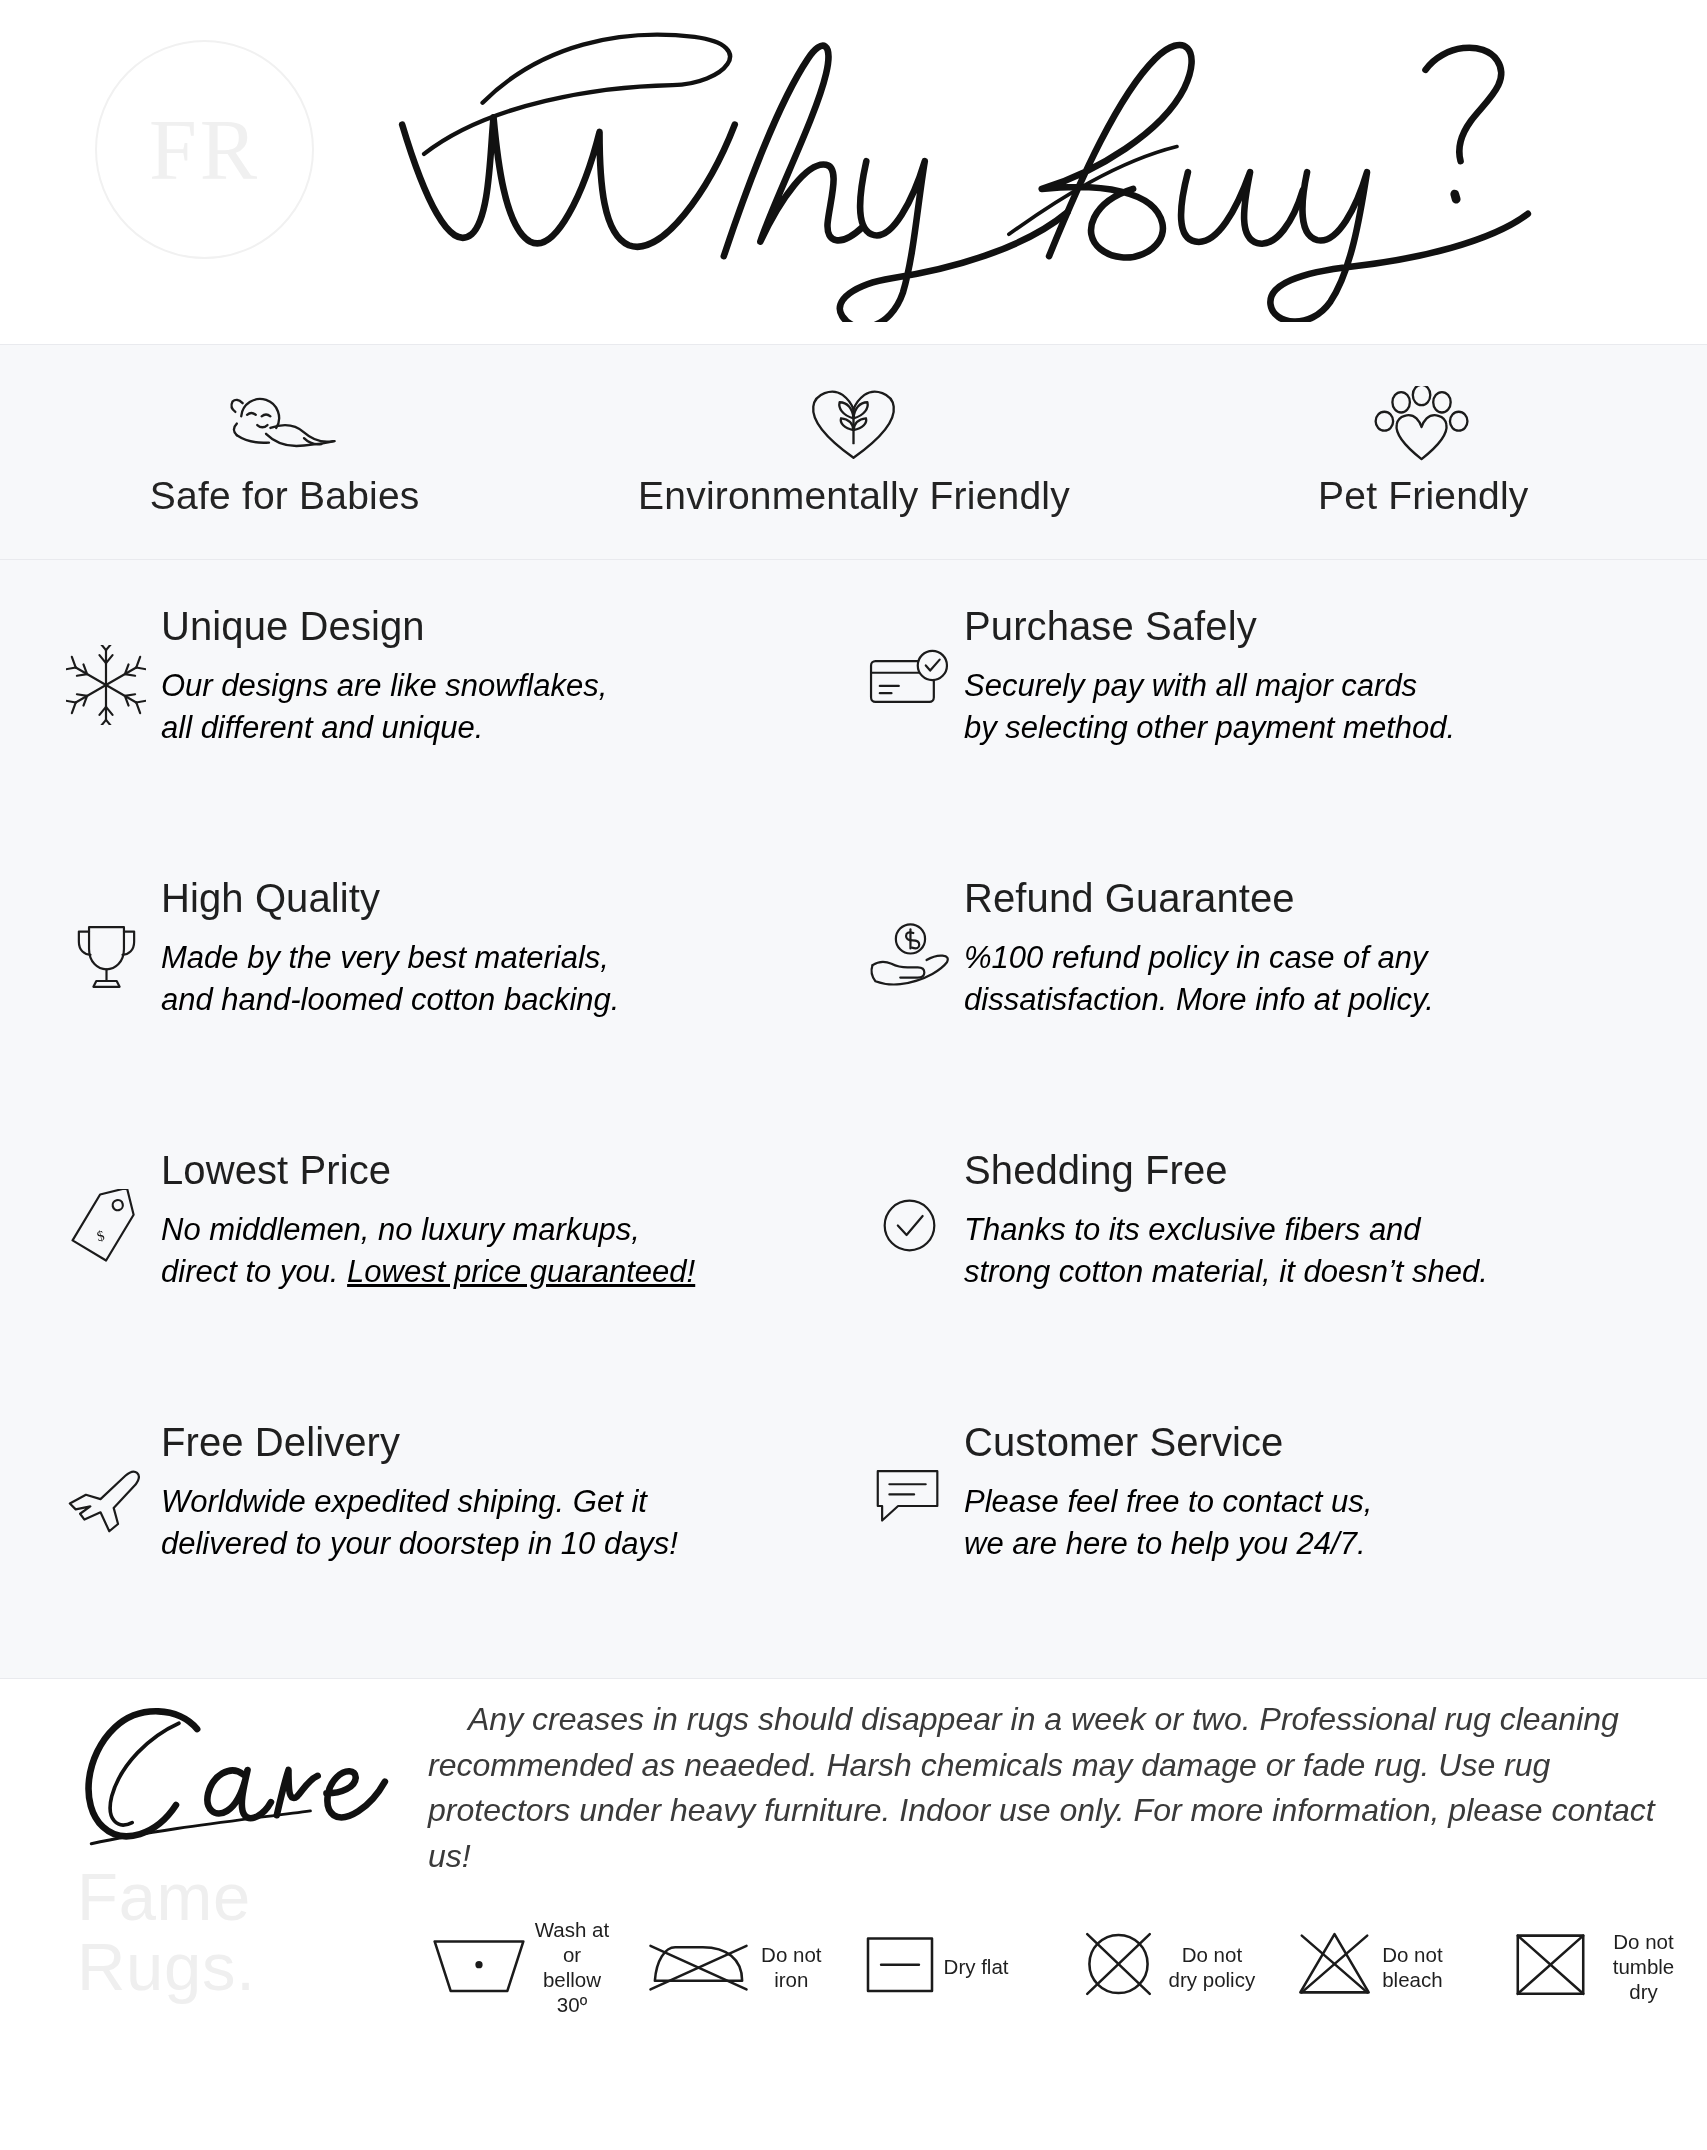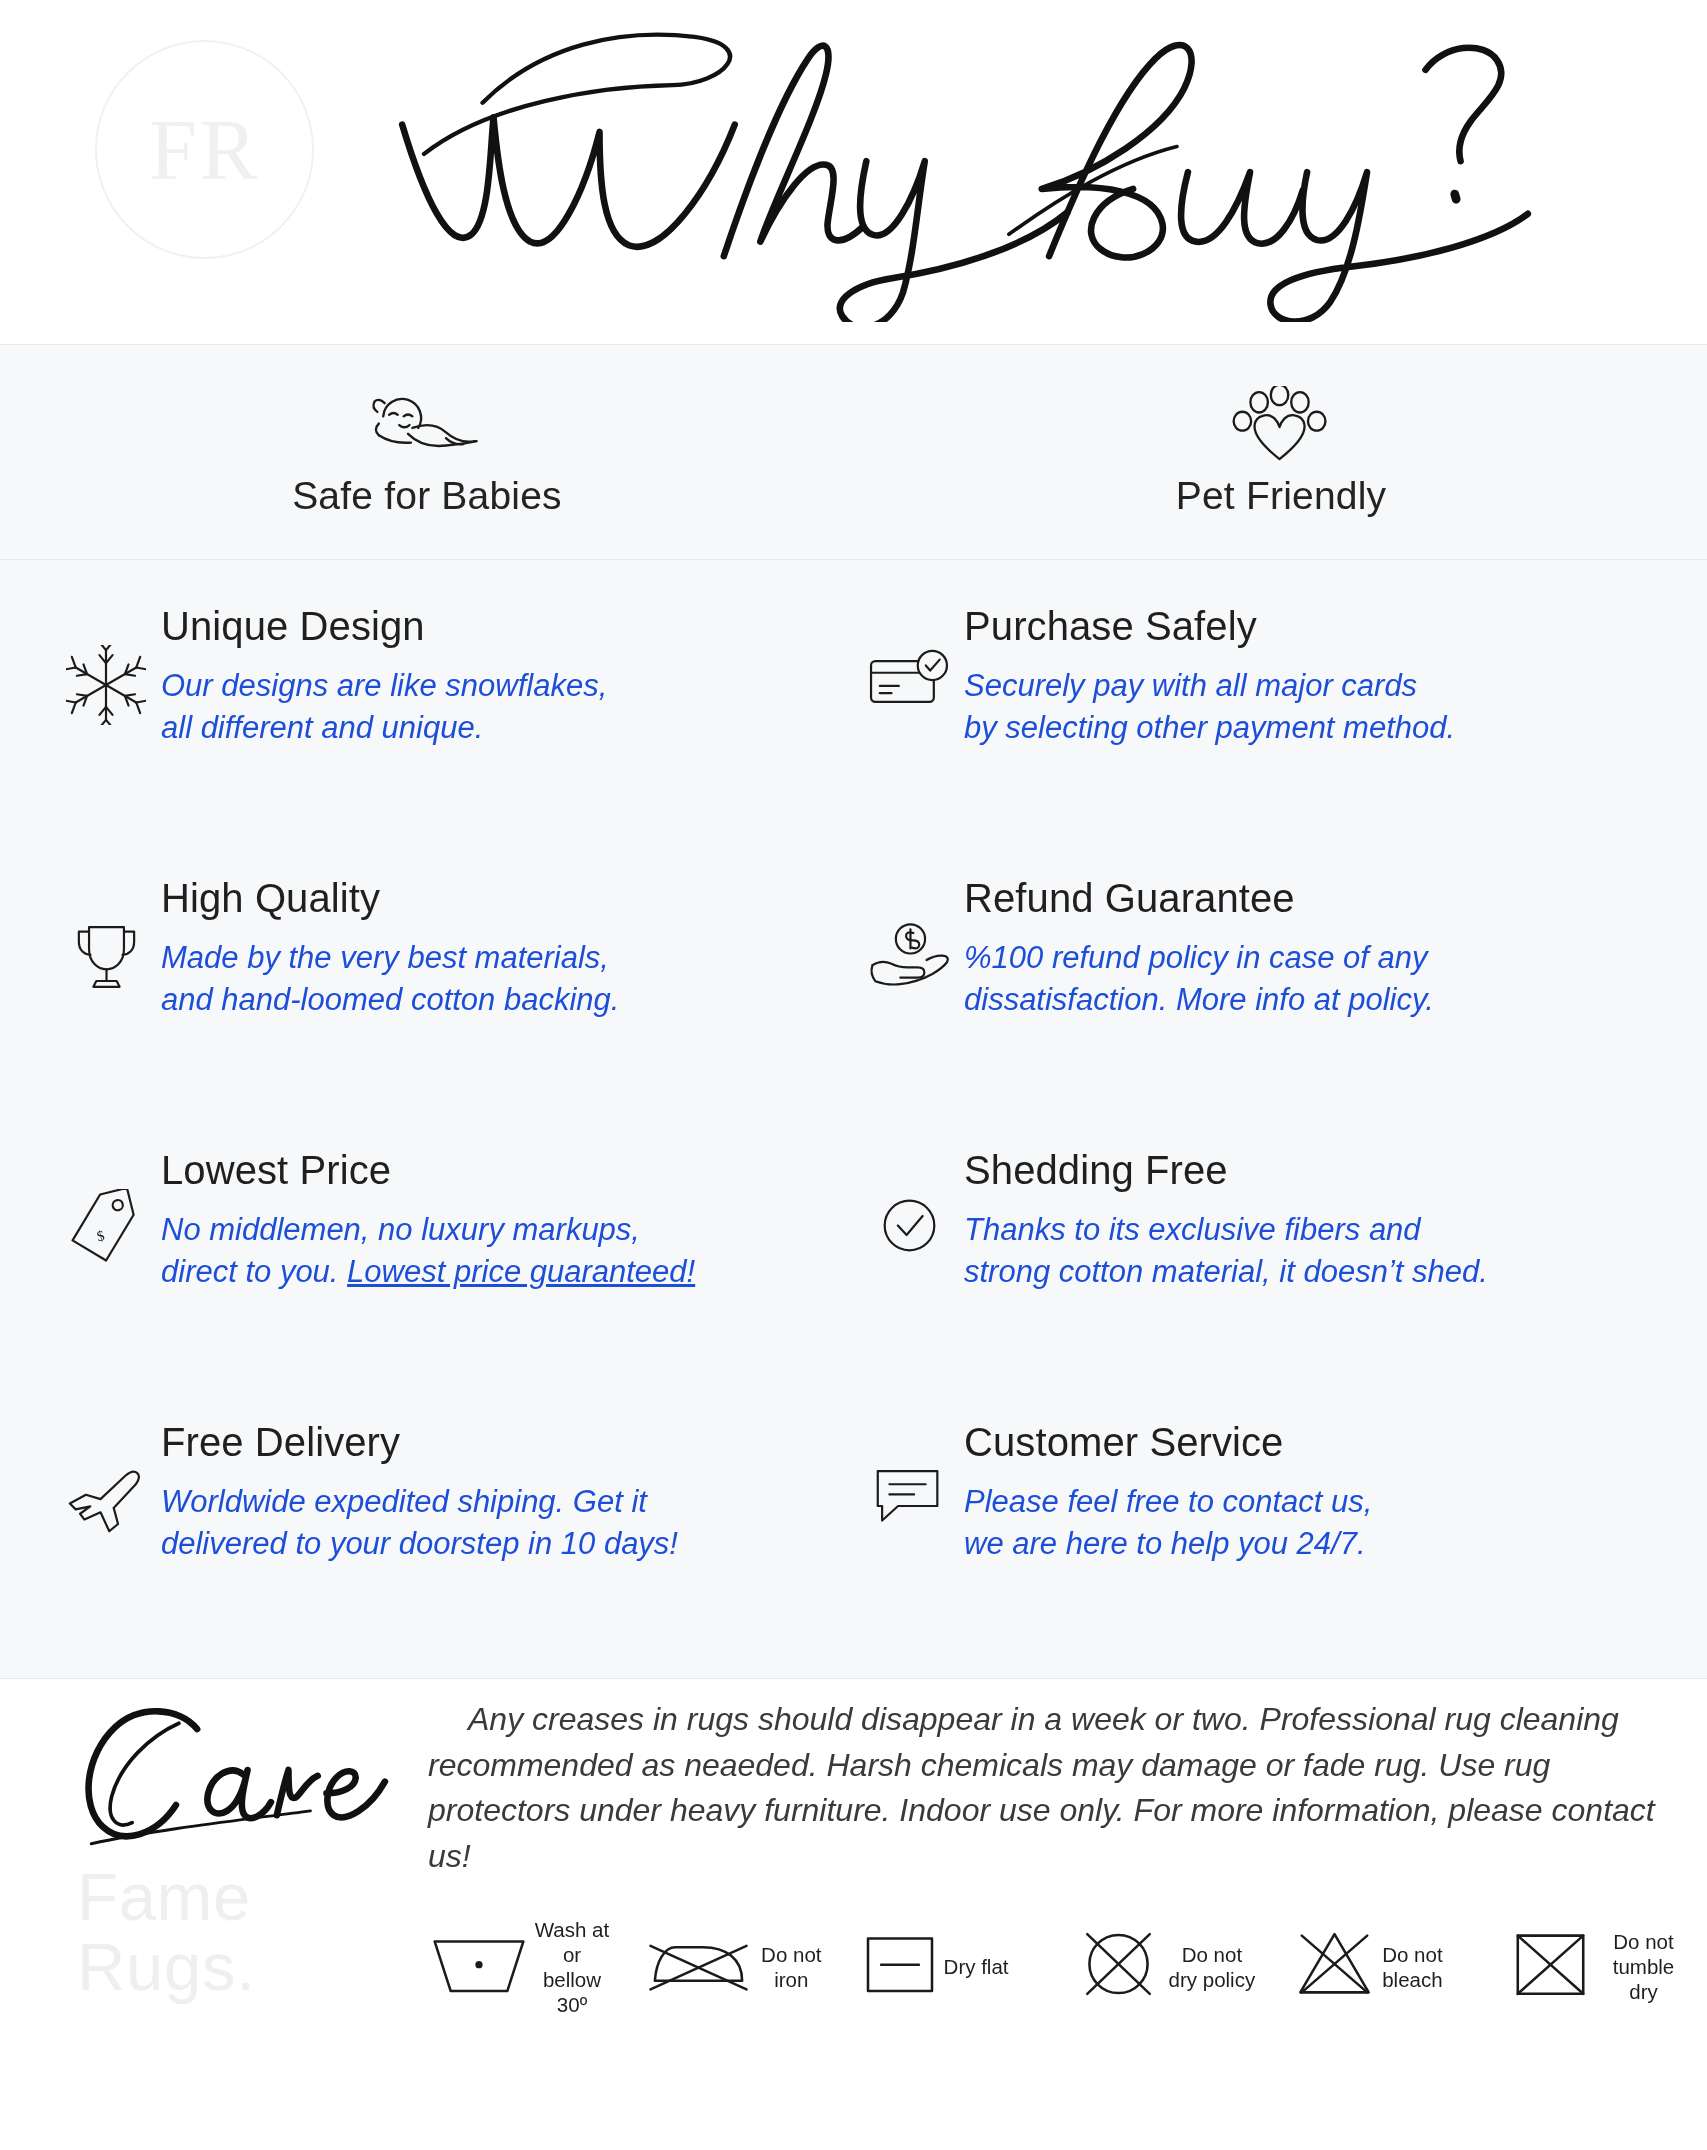--- a/index.html
+++ b/index.html
@@ -110,21 +110,21 @@
     color: #1f1f1f;
     letter-spacing: 0.1px;
     margin-bottom: 16px;
     white-space: nowrap;
   }
   .feat p {
     font-size: 31px;
     font-style: italic;
     font-weight: 300;
     line-height: 1.35;
-    color: #1d4ed8;
+    color: #000000;
   }
   .feat p .ul { text-decoration: underline; }
 
   
   .care {
     position: relative;
     height: 468px;
     background: #ffffff;
     padding: 22px 0 0 16px;
   }
@@ -234,20 +234,33 @@
           <path d="M70 52 q28 -10 46 6 q18 16 40 12"></path>
           <path d="M64 60 q20 20 52 16 q30 -3 42 -6"></path>
           <path d="M116 66 q10 10 24 8"></path>
           <path d="M24 62 q18 12 44 10"></path>
           <path d="M24 62 q-8 -8 0 -16"></path>
         </svg>
       </div>
       <div class="blabel">Safe for Babies</div>
     </div>
 
+    <div class="badge">
+      <div class="glyph">
+        <svg width="95" height="77" viewBox="0 0 130 105" fill="none" stroke="#1b1b1b" stroke-width="3.2" stroke-linecap="round" stroke-linejoin="round">
+          <path d="M65 98 C 20 66, 8 44, 10 28 C 12 10, 36 2, 50 12 C 58 18, 63 26, 65 32 C 67 26, 72 18, 80 12 C 94 2, 118 10, 120 28 C 122 44, 110 66, 65 98 Z"></path>
+          <path d="M65 30 L65 78"></path>
+          <path d="M65 44 C 50 40, 44 30, 46 22 C 56 22, 64 30, 65 44 Z"></path>
+          <path d="M65 44 C 80 40, 86 30, 84 22 C 74 22, 66 30, 65 44 Z"></path>
+          <path d="M65 60 C 52 58, 46 50, 48 44 C 57 45, 64 50, 65 60 Z"></path>
+          <path d="M65 60 C 78 58, 84 50, 82 44 C 73 45, 66 50, 65 60 Z"></path>
+        </svg>
+      </div>
+      <div class="blabel">Environmentally Friendly</div>
+    </div>
 
     <div class="badge">
       <div class="glyph">
         <svg width="102" height="77" viewBox="0 0 140 105" fill="none" stroke="#1b1b1b" stroke-width="3.2" stroke-linecap="round" stroke-linejoin="round">
           <ellipse cx="40" cy="22" rx="12" ry="14"></ellipse>
           <ellipse cx="68" cy="12" rx="12" ry="14"></ellipse>
           <ellipse cx="96" cy="22" rx="12" ry="14"></ellipse>
           <ellipse cx="17" cy="48" rx="12" ry="13"></ellipse>
           <ellipse cx="119" cy="48" rx="12" ry="13"></ellipse>
           <path d="M68 100 C 40 78, 32 62, 34 52 C 36 40, 52 36, 61 44 C 65 48, 67 52, 68 56 C 69 52, 71 48, 75 44 C 84 36, 100 40, 102 52 C 104 62, 96 78, 68 100 Z"></path>

